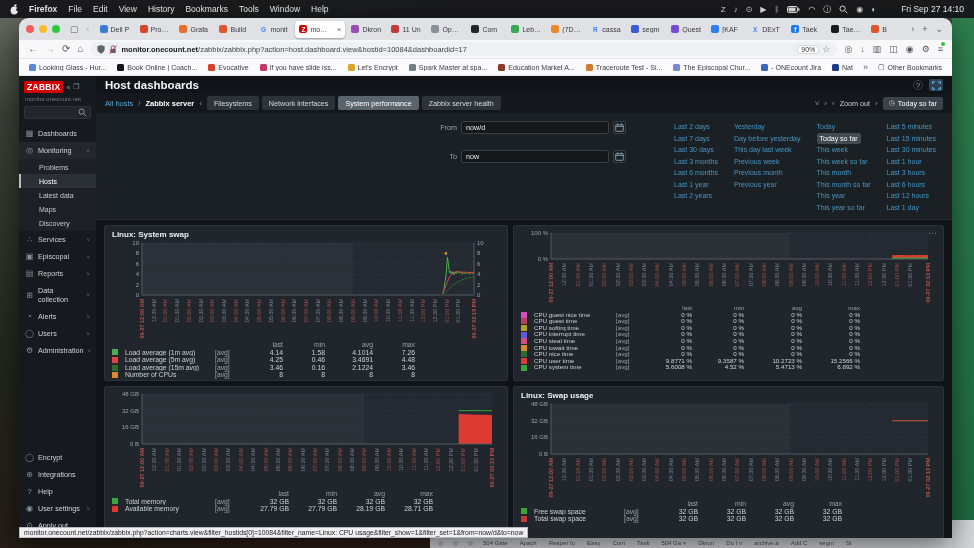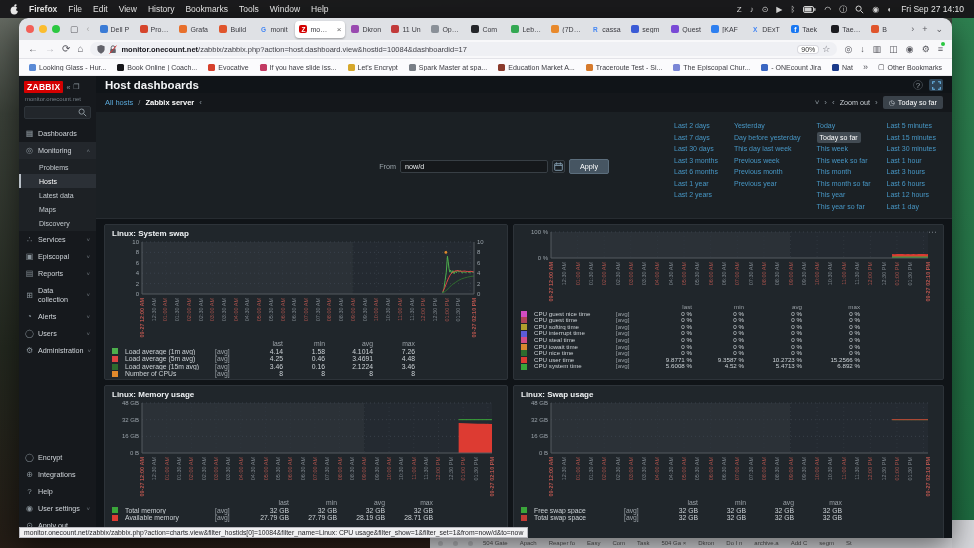--- a/index.html
+++ b/index.html
@@ -13,21 +13,21 @@
   .bgwin{position:absolute;left:430px;right:22px;bottom:0;height:10px;background:#e0e1e5;display:flex;align-items:center;gap:10px;padding:0 8px;overflow:hidden;}
   .bgdot{width:5px;height:5px;border-radius:50%;background:#c0c1c5;flex:0 0 auto;}
   .bgtab{font-size:6px;color:#555;white-space:nowrap;}
   
   .menubar{position:absolute;left:0;top:0;width:100%;height:18px;background:rgba(24,24,26,.96);display:flex;align-items:center;padding:0 10px;gap:10px;color:#ececec;font-size:8.5px;}
   .mbitems{display:flex;gap:11px;}
   .mbi.b{font-weight:bold;}
   .mbright{margin-left:auto;display:flex;align-items:center;gap:9px;}
   .mbstatus{display:flex;align-items:center;gap:8px;color:#ddd;font-size:8px;}
   .mbicon{display:inline-flex;align-items:center;}
-  .mbclock{font-size:8.5px;}
+  .mbclock{font-size:8.5px;margin-left:16px;}
   
   .window{position:absolute;left:19px;top:18px;width:933px;height:520px;border-radius:9px 9px 0 0;overflow:hidden;display:flex;flex-direction:column;background:#101418;box-shadow:0 10px 30px rgba(0,0,0,.55);}
   .tabbar{height:22px;background:#dfe1e5;display:flex;align-items:center;padding:0 7px;gap:4px;flex:0 0 auto;}
   .dots{display:flex;gap:5px;margin-right:4px;}
   .dot{width:8px;height:8px;border-radius:50%;}
   .dot.r{background:#f35f57;}.dot.y{background:#fbbd2e;}.dot.g{background:#2bc840;}
   .tbicon{color:#5c5c62;font-size:9px;flex:0 0 auto;padding:0 2px;}
   .tbicon.dim{color:#aaa;}
   .tablist{display:flex;flex:1;min-width:0;gap:2px;align-items:center;}
   .tab{flex:1 1 42px;min-width:0;height:17px;display:flex;align-items:center;gap:3px;padding:0 4px;border-radius:4px;font-size:7px;color:#3a3a40;overflow:hidden;white-space:nowrap;}
@@ -81,21 +81,21 @@
   .bc-host{color:#fff;font-weight:bold;font-size:7.5px;}
   .chev{color:#8a949b;font-size:8px;}
   .dtabs{display:flex;gap:3px;}
   .dashtab{background:#2d3338;color:#d6dade;font-size:7.2px;padding:2.5px 7px;border-radius:2px;white-space:nowrap;}
   .dashtab.active{background:#5a646c;color:#fff;}
   .spacer{flex:1;}
   .zoomout{color:#c9cfd4;font-size:7.2px;}
   .rangebtn{display:inline-flex;align-items:center;gap:3px;background:#3a424a;border-radius:2px;padding:2px 6px;color:#fff;font-size:7.2px;white-space:nowrap;}
   .clockicon{color:#c9cfd4;font-size:7px;}
   .timepanel{background:#1b2024;border-bottom:1px solid #272c31;display:flex;justify-content:flex-end;gap:48px;padding:8px 14px 6px 0;flex:0 0 auto;}
-  .filterform{display:flex;flex-direction:row;gap:4px;}
+  .filterform{display:flex;flex-direction:column;gap:16px;}
   .frow{display:flex;align-items:center;gap:4px;}
   .flabel{width:24px;text-align:right;color:#9aa3aa;font-size:7.2px;}
   .finput{width:148px;height:13px;background:#15181b;border:1px solid #383f45;border-radius:2px;color:#e6e9eb;font-size:7.2px;padding:0 4px;font-family:"Liberation Sans",sans-serif;}
   .calbtn{width:13px;height:13px;border:1px solid #383f45;border-radius:2px;display:inline-flex;align-items:center;justify-content:center;}
   .frow.ap{justify-content:flex-end;padding-right:17px;}
   .applybtn{background:#465562;border:1px solid #5c6e7d;border-radius:2px;color:#fff;font-size:7.2px;padding:2px 10px;font-family:"Liberation Sans",sans-serif;}
   .quickcols{display:flex;gap:16px;padding-right:2px;}
   .qcol{display:flex;flex-direction:column;align-items:flex-start;}
   .qlink{color:#4796c4;font-size:7px;line-height:11.5px;white-space:nowrap;}
   .qlink.sel{background:#424b53;color:#fff;border-radius:2px;padding:0 3px;}
@@ -477,20 +477,26 @@
                   <path d="M0.7 3 V0.7 H3 M6 0.7 H8.3 V3 M8.3 6 V8.3 H6 M3 8.3 H0.7 V6" stroke="#6ab6e8" fill="none" stroke-width="1.1"></path>
                 </svg>
               </span>
           </span>
         </div>
         <div class="tabsrow">
           <span class="bc-link">All hosts</span>
           <span class="bc-sep">/</span>
           <span class="bc-host">Zabbix server</span>
           <span class="chev">‹</span>
+          <div class="dtabs">
+              <span class="dashtab">Filesystems</span>
+              <span class="dashtab">Network interfaces</span>
+              <span class="dashtab active">System performance</span>
+              <span class="dashtab">Zabbix server health</span>
+            </div>
           <span class="spacer"></span>
           <span class="chev">˅</span>
           <span class="chev">›</span>
           <span class="chev">‹</span>
           <span class="zoomout">Zoom out</span>
           <span class="chev">›</span>
           <span class="rangebtn">
               <span class="clockicon">◷</span>
               <span>Today so far</span>
             </span>
@@ -503,22 +509,31 @@
               <input class="finput" value="now/d" style="">
               <span class="calbtn">
                   <svg width="9" height="9" viewBox="0 0 9 9">
                     <rect x="0.7" y="1.7" width="7.6" height="6.6" rx="0.5" fill="none" stroke="#7e96a8"></rect>
                     <line x1="2.6" y1="0.4" x2="2.6" y2="2.6" stroke="#7e96a8"></line>
                     <line x1="6.4" y1="0.4" x2="6.4" y2="2.6" stroke="#7e96a8"></line>
                     <line x1="0.7" y1="3.4" x2="8.3" y2="3.4" stroke="#7e96a8"></line>
                   </svg>
                 </span>
             </div>
-            <div class="frow ap">
-              <button class="applybtn">Apply</button>
+            <div class="frow">
+              <label class="flabel">To</label>
+              <input class="finput" value="now" style="">
+              <span class="calbtn">
+                  <svg width="9" height="9" viewBox="0 0 9 9">
+                    <rect x="0.7" y="1.7" width="7.6" height="6.6" rx="0.5" fill="none" stroke="#7e96a8"></rect>
+                    <line x1="2.6" y1="0.4" x2="2.6" y2="2.6" stroke="#7e96a8"></line>
+                    <line x1="6.4" y1="0.4" x2="6.4" y2="2.6" stroke="#7e96a8"></line>
+                    <line x1="0.7" y1="3.4" x2="8.3" y2="3.4" stroke="#7e96a8"></line>
+                  </svg>
+                </span>
             </div>
           </div>
           <div class="quickcols">
               <div class="qcol">
                 <span class="qlink">Last 2 days</span>
                 <span class="qlink">Last 7 days</span>
                 <span class="qlink">Last 30 days</span>
                 <span class="qlink">Last 3 months</span>
                 <span class="qlink">Last 6 months</span>
                 <span class="qlink">Last 1 year</span>
@@ -794,21 +809,20 @@
                 <span class="lsw" style="background: rgb(58, 165, 58);"></span>
                 <span class="lnm">CPU system time</span>
                 <span class="lfn">[avg]</span>
                 <span class="lv">5.6008 %</span>
                 <span class="lv">4.52 %</span>
                 <span class="lv">5.4713 %</span>
                 <span class="lv">6.892 %</span>
               </div>
             </div>
             <div class="panel">
-              <div class="panel-title">Linux: Memory usage</div>
               <div class="chartbox">
                 <svg width="388" height="98">
                   <rect x="30" y="3" width="222.35294117647058" height="50" fill="#2b3137"></rect>
                   <rect x="252.35294117647058" y="3" width="127.64705882352942" height="50" fill="#242a31"></rect>
                   <line x1="30" y1="36.333333333333336" x2="380" y2="36.333333333333336" stroke="#39404a" stroke-dasharray="1,3"></line>
                   <line x1="30" y1="19.66666666666667" x2="380" y2="19.66666666666667" stroke="#39404a" stroke-dasharray="1,3"></line>
                   <line x1="30" y1="3" x2="380" y2="3" stroke="#39404a" stroke-dasharray="1,3"></line>
                   <line x1="54.705882352941174" y1="3" x2="54.705882352941174" y2="53" stroke="#2f363e" stroke-dasharray="1,3"></line>
                   <line x1="79.41176470588235" y1="3" x2="79.41176470588235" y2="53" stroke="#2f363e" stroke-dasharray="1,3"></line>
                   <line x1="104.11764705882352" y1="3" x2="104.11764705882352" y2="53" stroke="#2f363e" stroke-dasharray="1,3"></line>

